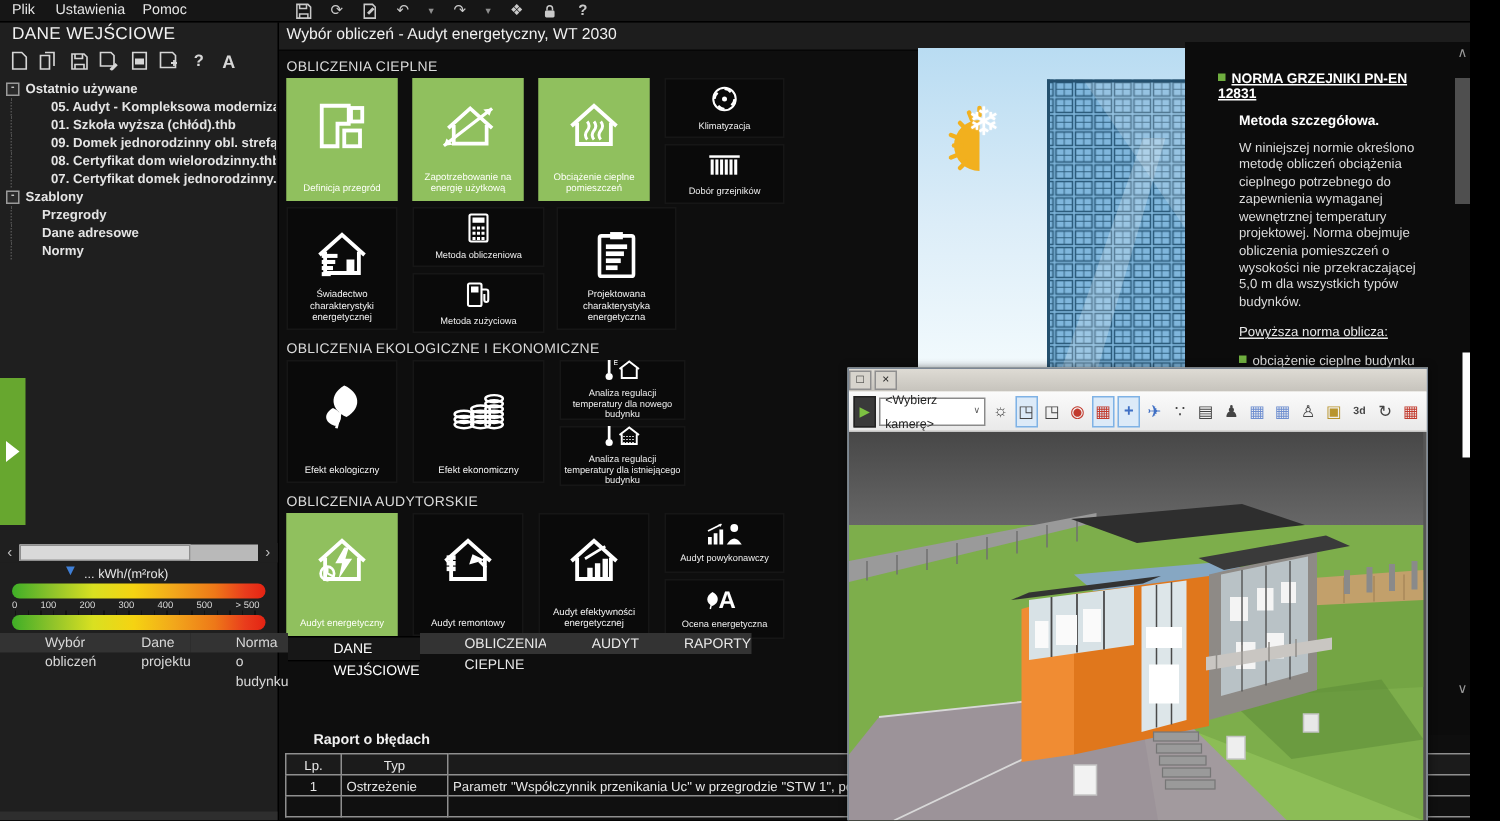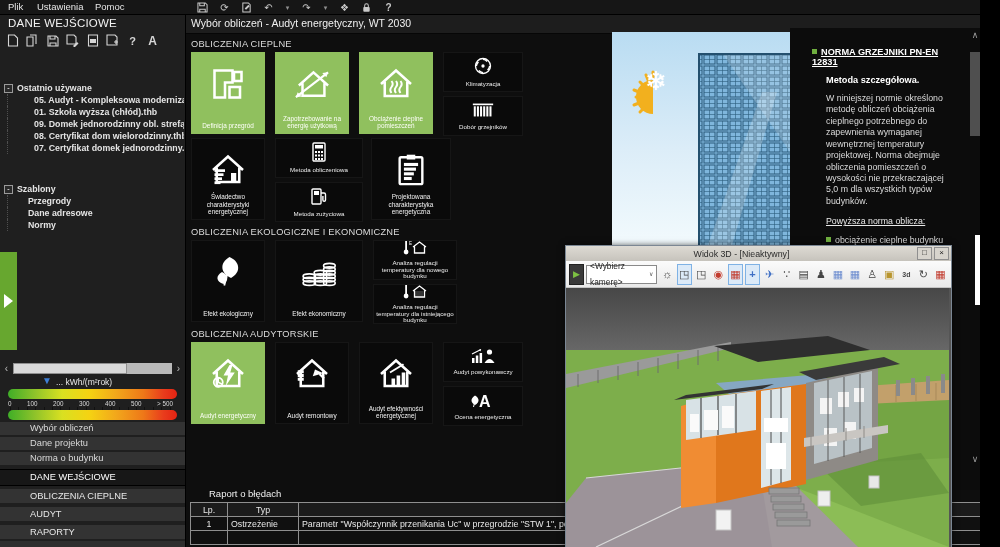--- a/index.html
+++ b/index.html
@@ -11,59 +11,59 @@
   .tb-icons{position:absolute;left:196px;top:0px;height:14px;display:flex;align-items:center;gap:9px;}
   .tbi{display:inline-flex;align-items:center;justify-content:center;width:13px;height:13px;color:#c9c9c9;font-size:10px;line-height:13px;}
   .tbi svg{display:block;}
   .caret{font-size:7px;color:#8f8f8f;width:7px;}
   
   .leftpanel{position:absolute;left:0;top:14px;width:185px;height:533px;background:#1f1f1f;border-right:1px solid #000;z-index:3;}
   .lp-title{position:absolute;left:8px;top:3px;font-size:11.5px;color:#f2f2f2;letter-spacing:.2px;}
   .lp-tools{position:absolute;left:5px;top:19px;display:flex;gap:5px;align-items:center;}
   .lpi{width:15px;height:15px;display:inline-flex;align-items:center;justify-content:center;color:#d6d6d6;font-size:11px;font-weight:bold;}
   .tree{position:absolute;left:4px;top:39px;width:180px;font-size:8.8px;font-weight:bold;color:#e4e4e4;}
-  .tgroup{display:flex;align-items:center;gap:4px;height:12px;white-space:nowrap;margin-top:29px;}
+  .tgroup{display:flex;align-items:center;gap:4px;height:12px;white-space:nowrap;}
   .minusbox{display:inline-flex;align-items:center;justify-content:center;width:7px;height:7px;border:1px solid #9a9a9a;background:#2a2a2a;color:#cfcfcf;font-size:7px;line-height:6px;}
   .titem{height:12px;line-height:12px;padding-left:26px;white-space:nowrap;overflow:hidden;border-left:1px dotted #4f4f4f;margin-left:3px;}
   .titem2{padding-left:20px;}
   .flyout-left{position:absolute;left:0;top:238px;width:17px;height:98px;background:#67a72f;z-index:5;display:flex;align-items:center;justify-content:center;}
   .flyout-left .arr{width:0;height:0;border-top:7px solid transparent;border-bottom:7px solid transparent;border-left:9px solid #fff;}
   .hscroll{position:absolute;left:0;top:348px;width:185px;height:13px;display:flex;align-items:stretch;background:#1f1f1f;}
   .hs-btn{width:13px;background:#1f1f1f;color:#bdbdbd;font-size:10px;line-height:13px;text-align:center;}
   .hs-track{flex:1;background:#b9b9b9;position:relative;margin:1px 0;}
   .hs-thumb{position:absolute;left:0;top:0;bottom:0;width:112px;background:#d9d9d9;border:1px solid #8f8f8f;}
   .scale{position:absolute;left:0;top:363px;width:185px;}
   .scale-lblrow{height:11px;font-size:8.5px;color:#e8e8e8;padding-left:42px;position:relative;}
   .scale-marker{position:absolute;left:42px;top:-2px;color:#3f7fd6;font-size:10px;}
   .scale-lbl{padding-left:14px;}
   .gbar{height:10px;margin:1px 8px 0 8px;border-radius:6px;
         background:linear-gradient(90deg,#3fae27 0%,#8fc32a 16%,#d9e021 32%,#f5d312 48%,#f2a71b 64%,#ee7818 80%,#e93c1c 92%,#e42313 100%);}
   .ticksrow{display:flex;justify-content:space-between;margin:0 12px 0 8px;font-size:6.3px;color:#d9d9d9;height:8px;align-items:center;}
   .notches{height:3px;margin:0 10px;background:repeating-linear-gradient(90deg,#111 0 1px,transparent 1px 8.4px);}
   .scale-marker2{position:absolute;left:24px;top:46px;color:#cfcfcf;font-size:8px;}
-  .nav{position:absolute;left:0;top:408px;width:185px;display:flex;flex-direction:column;}
+  .nav{position:absolute;left:0;top:408px;width:185px;display:flex;flex-direction:row;}
   .nav-row{height:13px;line-height:13px;margin-bottom:2px;background:#333333;color:#d9d9d9;font-size:9.3px;padding-left:30px;}
   .nav-row.active{height:15px;line-height:15px;background:#171717;color:#ffffff;margin:2px 0 3px 0;border-top:1px solid #000;border-bottom:1px solid #000;}
   .nav-row.section{height:14px;line-height:14px;margin-bottom:4px;color:#e8e8e8;}
   .lp-bottomstrip{position:absolute;left:0;bottom:0;width:185px;height:6px;background:#2e2e2e;}
   
   .main{position:absolute;left:185px;top:14px;width:815px;height:533px;background:#0e0e0e;z-index:1;}
   .main-header{height:19px;background:#1d1d1d;color:#f0f0f0;font-size:10.5px;line-height:19px;padding-left:6px;border-bottom:1px solid #060606;}
   .sec-label{font-size:9.3px;color:#dcdcdc;margin:5px 0 3px 6px;letter-spacing:.2px;}
   .tiles-row{display:flex;gap:10px;margin:0 0 2px 6px;}
   .tile{position:relative;width:72px;height:80px;background:#0a0a0a;border:1px solid #161616;display:flex;align-items:center;justify-content:center;}
   .tile.green{background:#90c05e;border-color:#90c05e;}
   .tile .lbl{position:absolute;bottom:3px;left:2px;right:2px;text-align:center;font-size:6.4px;line-height:1.18;color:#f2f2f2;}
   .tile.green .lbl{color:#fdfff8;}
   .tile .ticon{margin-bottom:14px;}
   .stack{display:flex;flex-direction:column;gap:4px;width:78px;}
   .tile-sm{position:relative;width:78px;height:38px;background:#0a0a0a;border:1px solid #161616;display:flex;flex-direction:column;align-items:center;justify-content:center;gap:1px;}
   .tile-sm .lbl2{font-size:6.2px;line-height:1.12;color:#eeeeee;text-align:center;padding:0 2px;}
   
-  .report-title{position:absolute;left:4px;top:474px;font-size:9.5px;font-weight:normal;color:#f0f0f0;padding-left:20px;}
+  .report-title{position:absolute;left:4px;top:474px;font-size:9.5px;font-weight:bold;color:#f0f0f0;padding-left:20px;}
   .rtable{position:absolute;left:5px;top:488px;width:796px;border-collapse:collapse;font-size:8.8px;color:#e8e8e8;}
   .rtable th,.rtable td{border:1px solid #8f8f8f;height:13px;padding:0 3px;background:#101010;font-weight:normal;}
   .rtable th{background:#1b1b1b;}
   .c-lp{width:30px;text-align:center;}
   .c-typ{width:64px;}
   .rtable td.msg{white-space:nowrap;overflow:hidden;}
   .tbl-vscroll{position:absolute;right:1px;top:503px;width:12px;height:44px;background:#3a3a3a;}
   .tbl-vscroll .up{height:12px;background:#cfcfcf;color:#333;font-size:8px;line-height:12px;text-align:center;font-weight:bold;}
   
   .building{position:absolute;left:612px;top:32px;width:178px;height:213px;z-index:1;
@@ -540,21 +540,20 @@
       <span class="chev" style="top:424px">∨</span>
     </div>
   </div>
 
   <div class="flyout-right">
       <span class="arr"></span>
     </div>
 
   <div class="win3d">
     <div class="w3-title">
-      <span class="txt">Widok 3D - [Nieaktywny]</span>
       <span class="w3-btn">□</span>
       <span class="w3-btn">×</span>
     </div>
     <div class="w3-toolbar">
       <span class="tb3 dark">▶</span>
       <span class="combo">
           <span>&lt;Wybierz kamerę&gt;</span>
           <span class="dd">∨</span>
         </span>
       <span class="tb3">☼</span>

